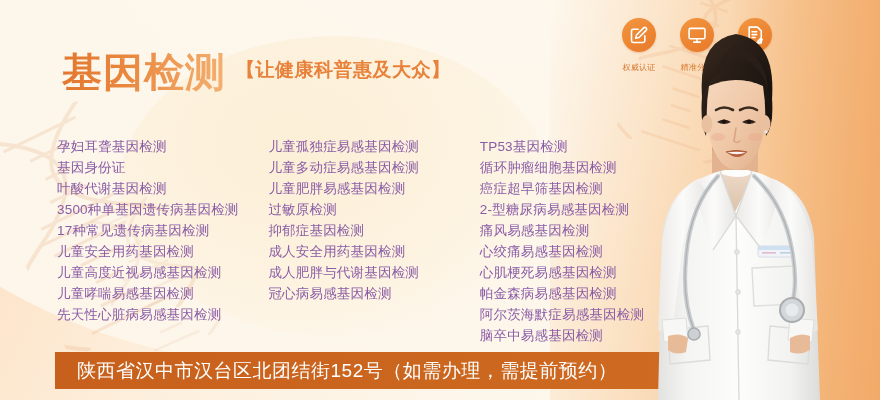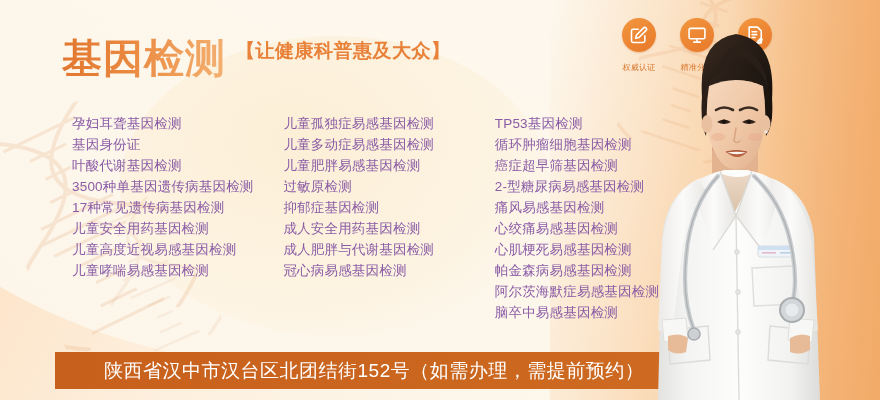--- a/index.html
+++ b/index.html
@@ -75,23 +75,23 @@
     opacity: .20;
   }
   .dna.left  { left: 14px;  top: 108px; transform: rotate(-26deg); opacity:.22; }
   .dna.left2 { left: 92px;  top: 182px; transform: rotate(-24deg) scale(.8); opacity:.16; }
   .dna.right { right: 118px; top: -34px; transform: rotate(18deg) scale(.9); opacity:.30; }
 
   
   .title-row {
     position: absolute;
     left: 62px;
-    top: 38px;
-    display: flex;
-    align-items: flex-start;
+    top: 52px;
+    display: flex;
+    align-items: center;
     gap: 10px;
   }
   .main-title {
     font-size: 40px;
     font-weight: bold;
     letter-spacing: 1px;
     line-height: 1;
     background: linear-gradient(95deg, #e2772f 0%, #e9883f 40%, #f0a25f 78%, #f4b071 100%);
     -webkit-background-clip: text;
     background-clip: text;
@@ -137,25 +137,24 @@
     font-size: 8px;
     color: #d9782f;
     white-space: nowrap;
     letter-spacing: .3px;
   }
 
   
   .service-grid {
     position: absolute;
     left: 57px;
-    top: 113px;
+    top: 136px;
     width: 620px;
     display: flex;
     gap: 16px;
-    margin-left: 15px;
   }
   .service-col { width: 206px; }
   .service-col:nth-child(3) { width: 208px; }
   .service-item {
     font-size: 13.5px;
     color: #8a5ca6;
     line-height: 21px;
     height: 21px;
     white-space: nowrap;
     letter-spacing: .2px;
@@ -164,21 +163,20 @@
   
   .address-bar {
     position: absolute;
     left: 55px;
     top: 352px;
     width: 680px;
     height: 37px;
     background: linear-gradient(90deg, #c7601c 0%, #cb661f 55%, #d06b22 100%);
     display: flex;
     align-items: center;
-    padding-left: 27px;
   }
   .address-text {
     color: #ffffff;
     font-size: 19px;
     letter-spacing: .5px;
     padding-left: 22px;
     white-space: nowrap;
   }
 
   
@@ -311,20 +309,21 @@
 
     <div class="service-col">
       <div class="service-item">孕妇耳聋基因检测</div>
       <div class="service-item">基因身份证</div>
       <div class="service-item">叶酸代谢基因检测</div>
       <div class="service-item">3500种单基因遗传病基因检测</div>
       <div class="service-item">17种常见遗传病基因检测</div>
       <div class="service-item">儿童安全用药基因检测</div>
       <div class="service-item">儿童高度近视易感基因检测</div>
       <div class="service-item">儿童哮喘易感基因检测</div>
+      <div class="service-item">先天性心脏病易感基因检测</div>
     </div>
 
     <div class="service-col">
       <div class="service-item">儿童孤独症易感基因检测</div>
       <div class="service-item">儿童多动症易感基因检测</div>
       <div class="service-item">儿童肥胖易感基因检测</div>
       <div class="service-item">过敏原检测</div>
       <div class="service-item">抑郁症基因检测</div>
       <div class="service-item">成人安全用药基因检测</div>
       <div class="service-item">成人肥胖与代谢基因检测</div>

